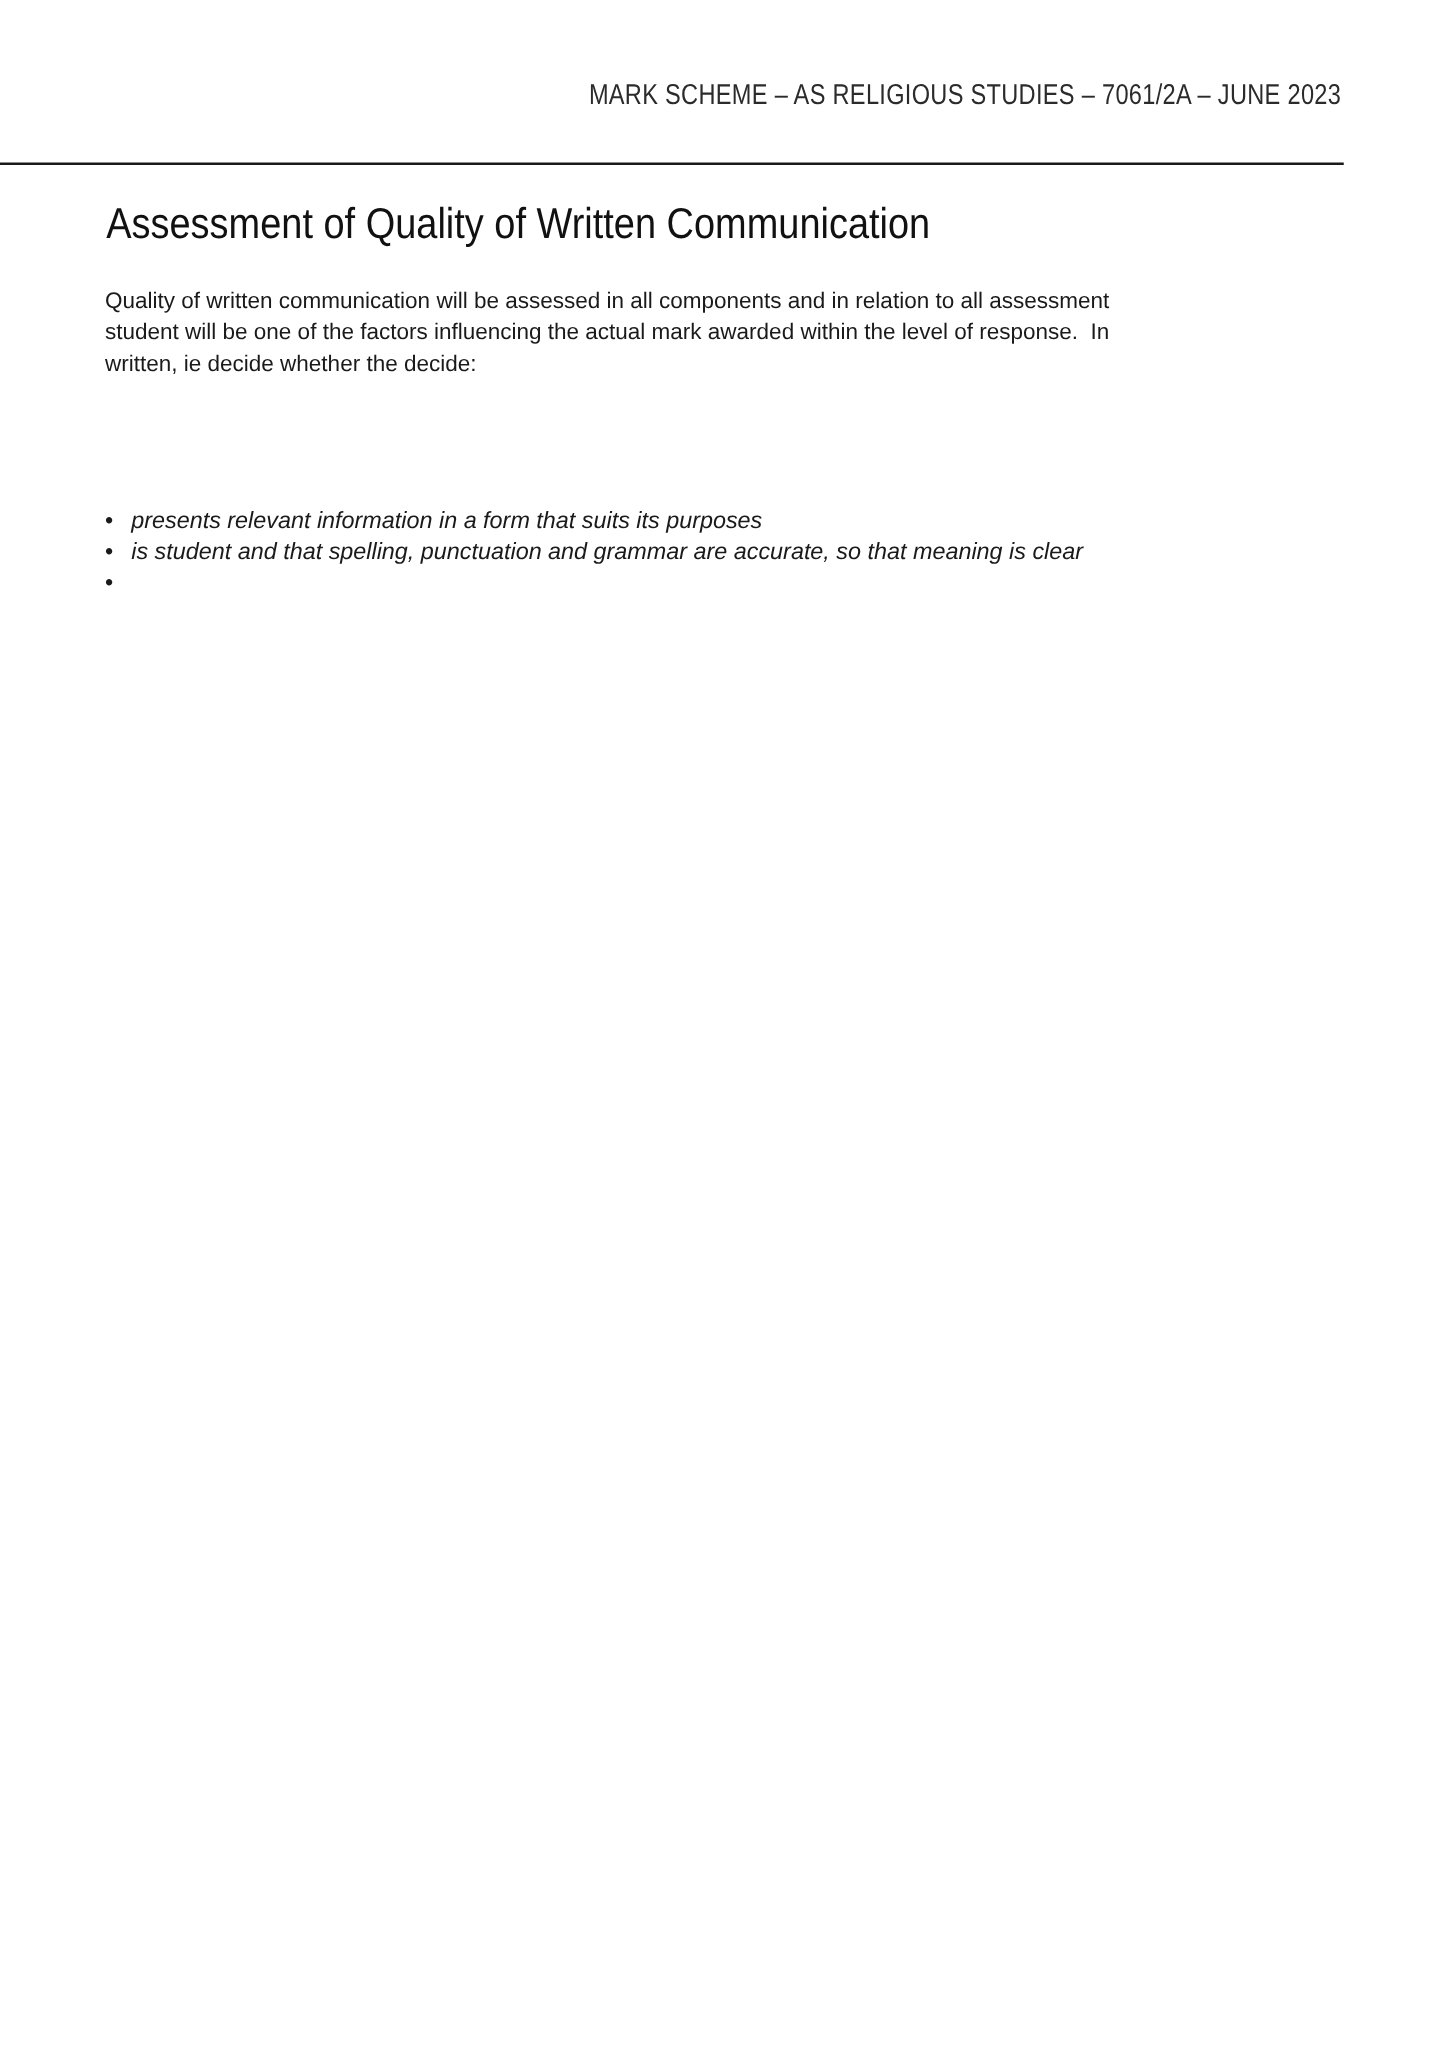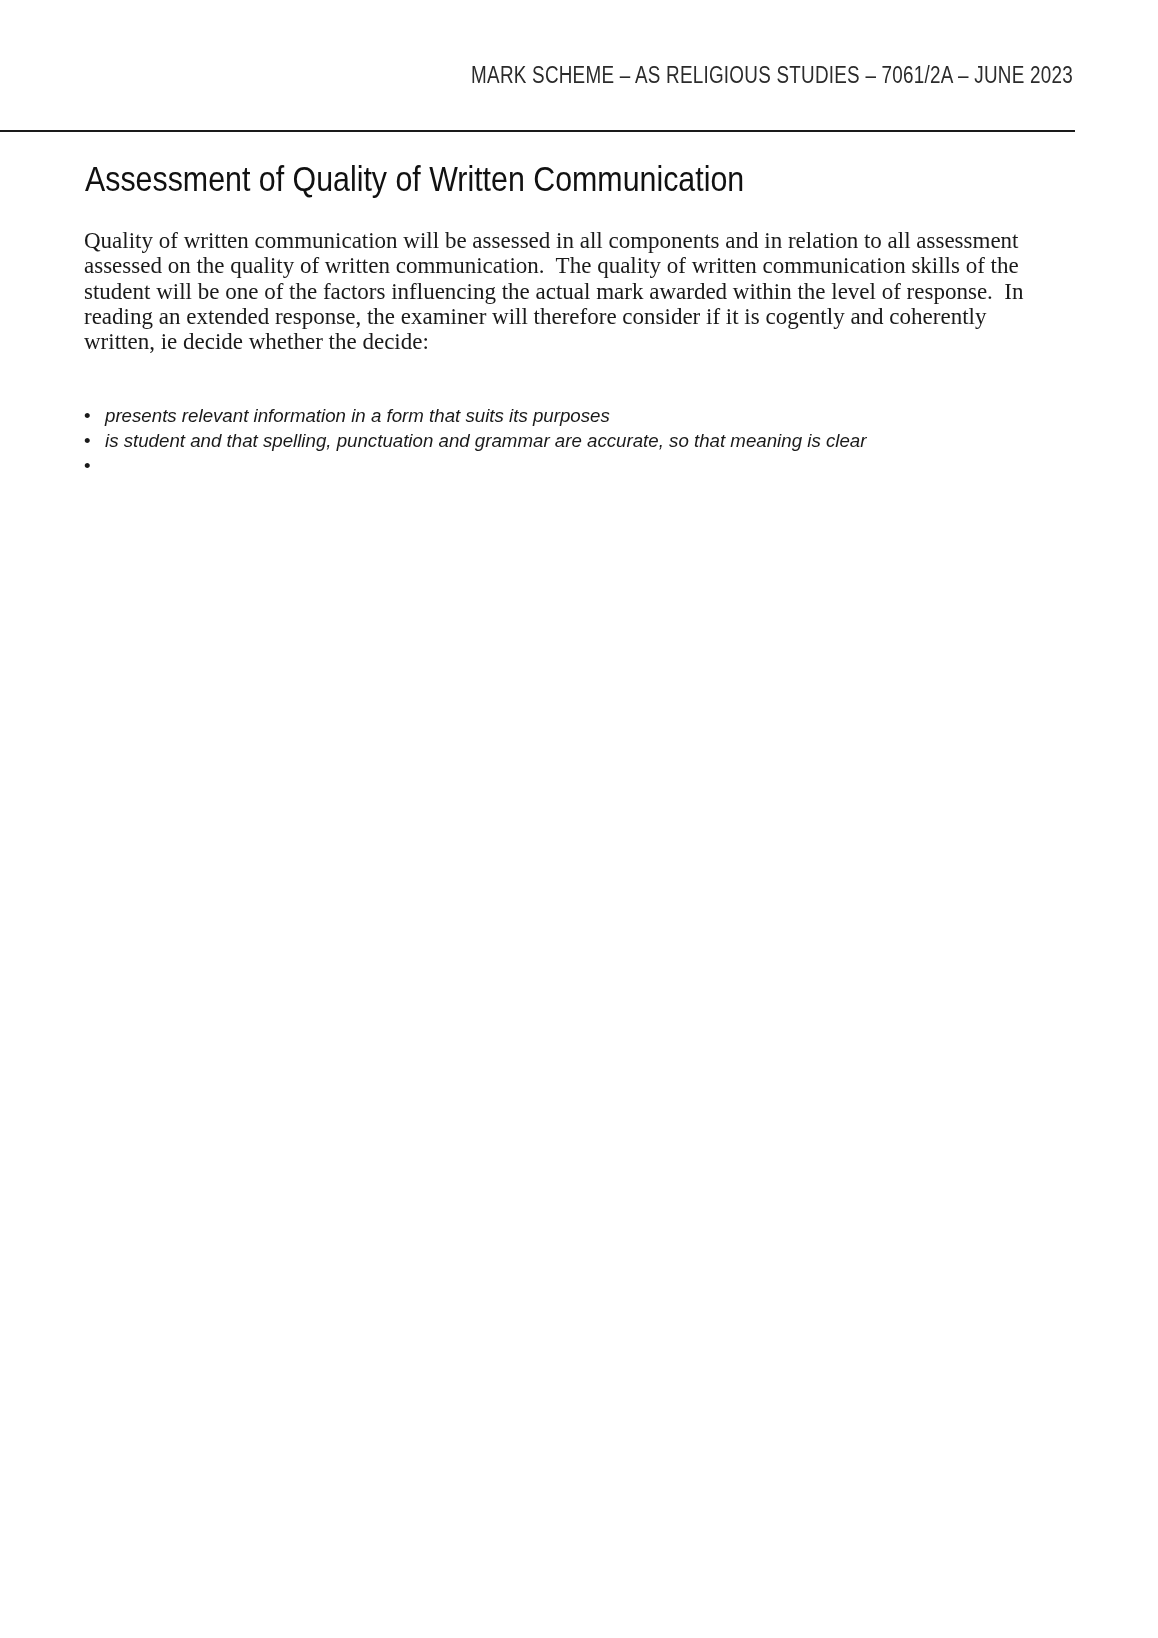--- a/index.html
+++ b/index.html
@@ -45,23 +45,22 @@
     font-weight: 400;
     color: #111111;
     white-space: nowrap;
     transform: scaleX(0.88);
     transform-origin: 0 50%;
   }
   .paragraph {
     position: absolute;
     top: 228px;
     left: 84px;
-    font-size: 23px;
+    font-size: 18px;
     line-height: 25.3px;
-    font-family: Liberation Serif, serif;
   }
   .para-line {
     white-space: pre;
   }
   .bullets {
     position: absolute;
     top: 403px;
     left: 84px;
     margin: 0;
     padding: 0;
@@ -107,25 +106,23 @@
 
   <div class="header-rule"></div>
 
   <h1 class="heading">Assessment of Quality of Written Communication</h1>
 
   <div class="paragraph">
 
       <div class="para-line">Quality of written communication will be assessed in all components and in relation to all assessment</div>
 
 
-      <div class="para-line">assessed on the quality of written communication.  The quality of written communication skills of the</div>
 
       <div class="para-line">student will be one of the factors influencing the actual mark awarded within the level of response.  In</div>
 
-      <div class="para-line">reading an extended response, the examiner will therefore consider if it is cogently and coherently</div>
 
       <div class="para-line">written, ie decide whether the decide:</div>
     </div>
 
   <ul class="bullets">
 
       <li class="bullet-item">
         <span class="bullet-marker">•</span>
         <span class="bullet-text">presents relevant information in a form that suits its purposes</span>
       </li>

